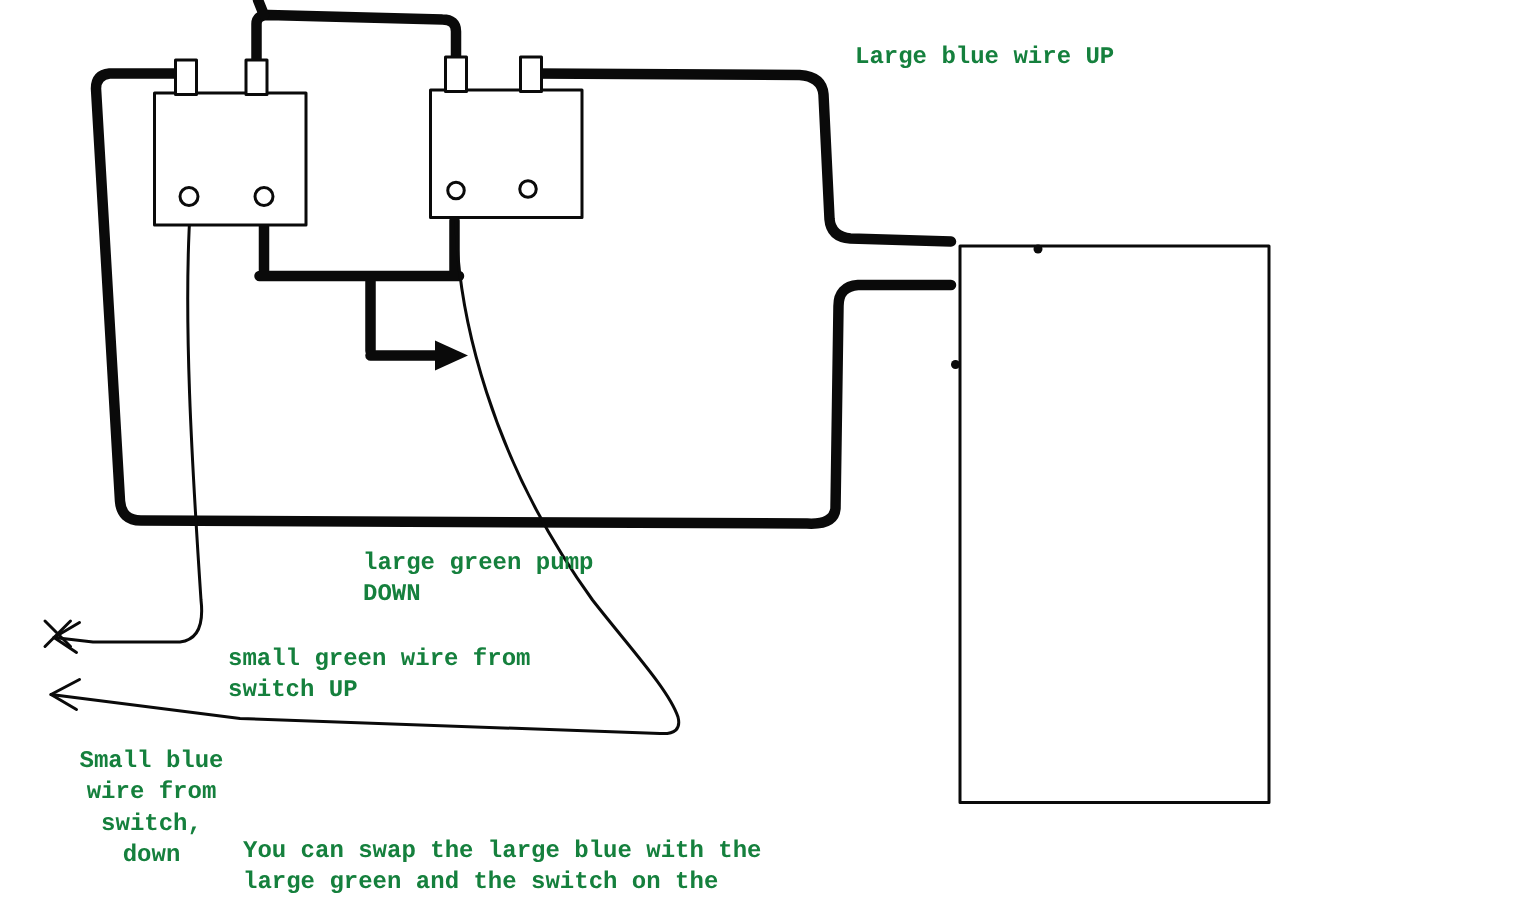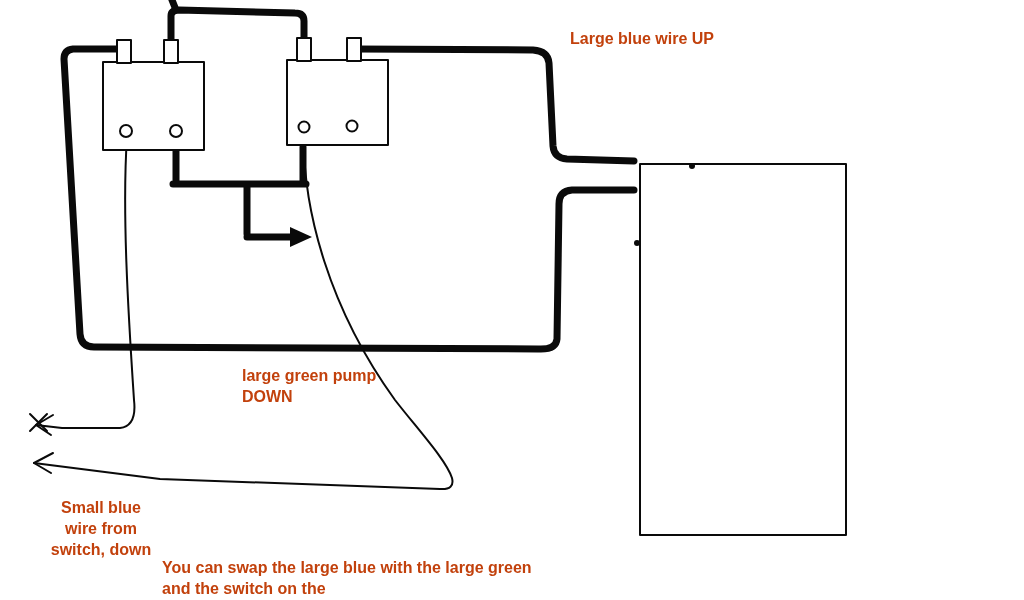--- a/index.html
+++ b/index.html
@@ -15,25 +15,25 @@
     overflow: hidden;
     font-family: "Liberation Sans", sans-serif;
   }
   #drawing {
     position: absolute;
     left: 0;
     top: 0;
   }
   .lbl {
     position: absolute;
-    font-family: Liberation Sans, sans-serif;
+    font-family: Liberation Mono, monospace;
     font-weight: bold;
     font-size: 16px;
     line-height: 21px;
-    color: #c2410c;
+    color: #15803d;
     white-space: normal;
   }
   #lbl-large-blue   { left: 570px; top: 28px;  width: 280px; }
   #lbl-black-ground { left: 175px; top: 255px; width: 140px; }
   #lbl-large-green  { left: 242px; top: 365px; width: 180px; }
   #lbl-small-green  { left: 152px; top: 429px; width: 235px; }
   #lbl-small-blue   { left: 45px;  top: 497px; width: 112px; text-align: center; }
   #lbl-swap-note    { left: 162px; top: 557px; width: 388px; }
   #lbl-trim-pump    { left: 628px; top: 578px; width: 160px; }
 </style>
@@ -90,19 +90,20 @@
       <circle fill="#0a0a0a" stroke="none" cx="692" cy="166" r="3"></circle>
       <circle fill="#0a0a0a" stroke="none" cx="637" cy="243" r="3"></circle>
     </g>
   </svg>
 
   <div class="lbl" id="lbl-large-blue">Large blue wire UP</div>
 
 
   <div class="lbl" id="lbl-large-green">large green pump DOWN</div>
 
+  <div class="lbl" id="lbl-small-green">small green wire from switch UP</div>
 
   <div class="lbl" id="lbl-small-blue">Small blue wire from switch, down</div>
 
   <div class="lbl" id="lbl-swap-note">You can swap the large blue with the large green and the switch on the</div>
 
 
 </div>
 
 </body></html>

